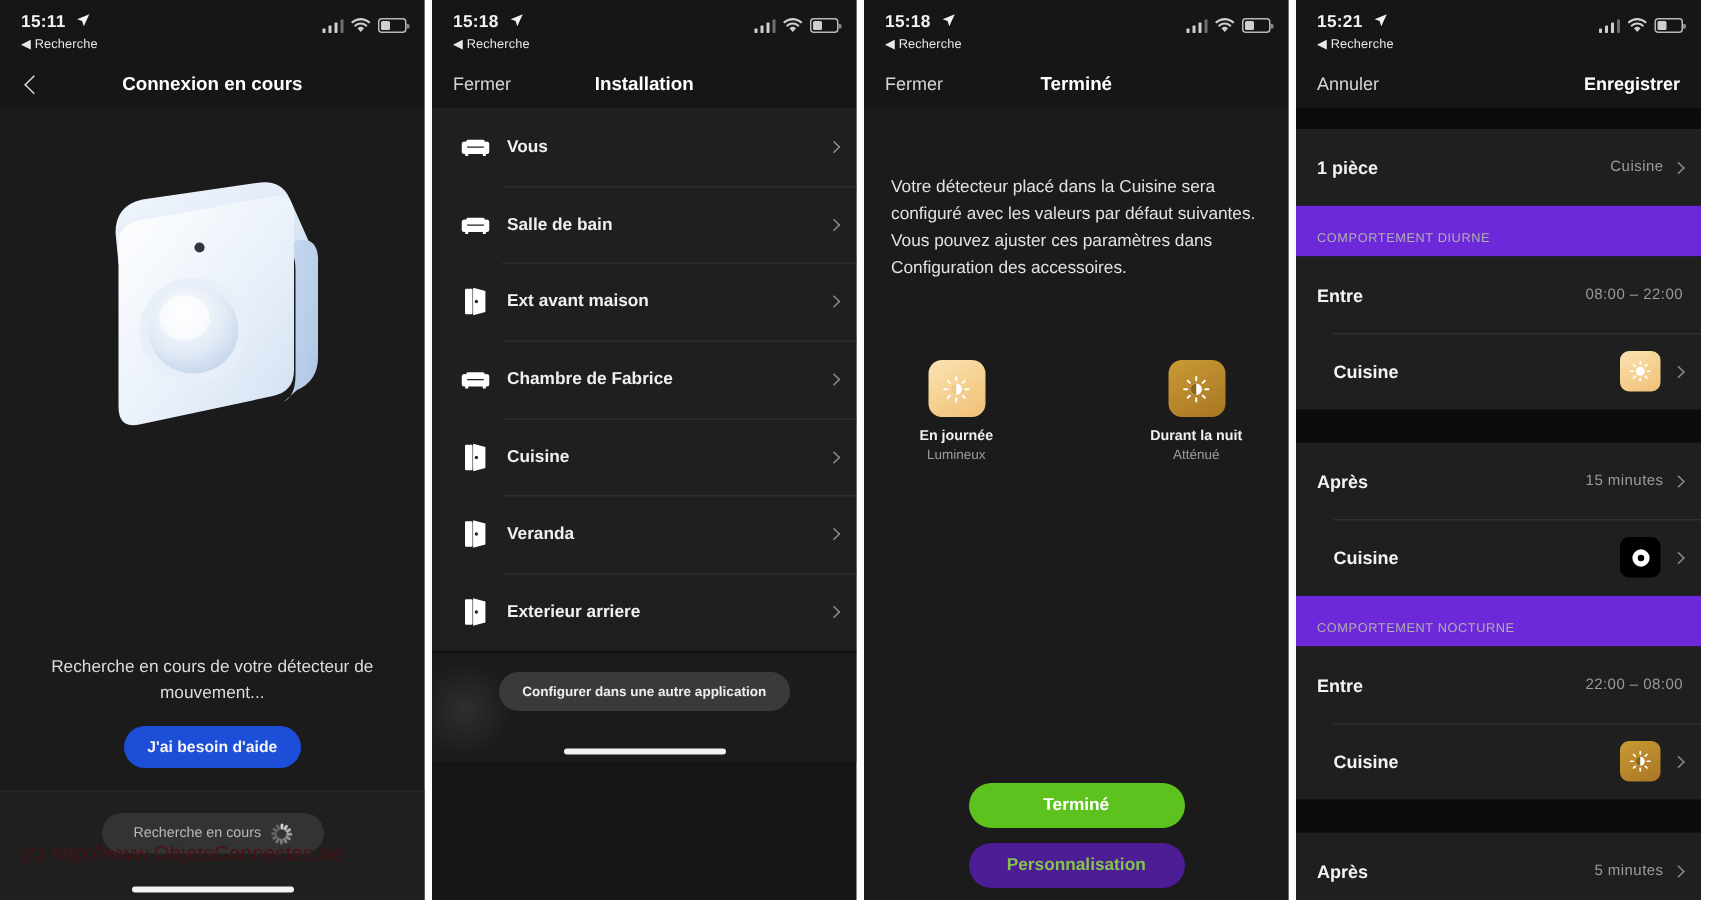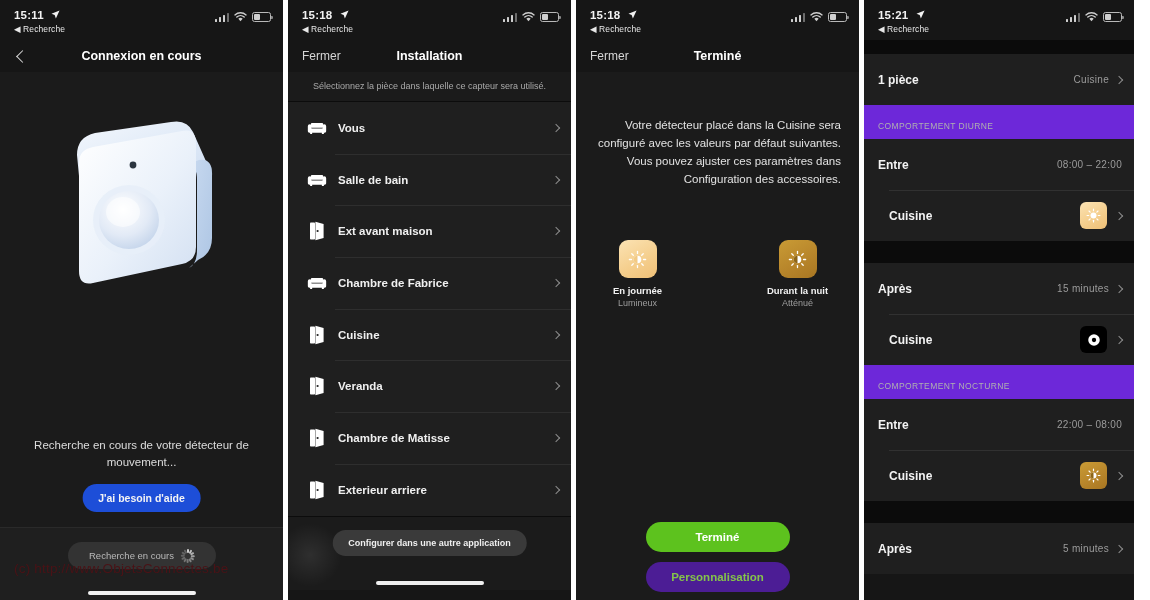--- a/index.html
+++ b/index.html
@@ -229,21 +229,21 @@
   }
 
   
   .p3-body {
     position: relative;
     height: 528px;
     background: #1b1b1b;
   }
   .p3-desc {
     position: absolute; left: 18px; right: 18px; top: 44px;
-    text-align: right;
+    text-align: left;
     font-size: 11.5px; line-height: 18px; color: #e2e2e2;
   }
   .mode-row {
     position: absolute; left: 0; right: 0; top: 168px;
     display: flex; justify-content: center; gap: 68px;
   }
   .mode { text-align: center; width: 92px; }
   .mode-tile {
     width: 38px; height: 38px; border-radius: 9px;
     margin: 0 auto 7px auto;
@@ -444,21 +444,20 @@
             <i style="width:38%"></i>
           </span>
       </div>
     </div>
 
     <div class="navbar">
       <div class="nav-left-btn">Fermer</div>
       <div class="nav-title">Installation</div>
     </div>
 
-    <div class="subtitle-bar">Sélectionnez la pièce dans laquelle ce capteur sera utilisé.</div>
 
     <div class="room-list">
       <div class="room-row">
         <span class="room-icon">
           <svg width="22" height="15" viewBox="0 0 24 16">
               <path d="M2 6.5 a2 2 0 0 1 4 0 V9 h12 V6.5 a2 2 0 0 1 4 0 V12 a1.6 1.6 0 0 1 -1.6 1.6 h-0.9 V15 h-2.2 v-1.4 H6.7 V15 H4.5 v-1.4 H3.6 A1.6 1.6 0 0 1 2 12 Z" fill="#ffffff"></path>
               <rect x="5.2" y="3.2" width="13.6" height="5" rx="1.4" fill="#ffffff"></rect>
             </svg>
         </span>
         <span class="room-label">Vous</span>
@@ -508,31 +507,20 @@
       </div>
       <div class="room-row">
         <span class="room-icon">
           <svg width="16" height="20" viewBox="0 0 16 20">
               <rect x="1" y="1.5" width="5" height="17" rx="0.8" fill="#ffffff"></rect>
               <path d="M6.4 0.8 L14.6 3 v14 L6.4 19.2 Z" fill="#ffffff"></path>
               <circle cx="8.6" cy="10" r="1.1" fill="#1f1f1f"></circle>
             </svg>
         </span>
         <span class="room-label">Veranda</span>
-        <span class="chev"></span>
-      </div>
-      <div class="room-row">
-        <span class="room-icon">
-          <svg width="16" height="20" viewBox="0 0 16 20">
-              <rect x="1" y="1.5" width="5" height="17" rx="0.8" fill="#ffffff"></rect>
-              <path d="M6.4 0.8 L14.6 3 v14 L6.4 19.2 Z" fill="#ffffff"></path>
-              <circle cx="8.6" cy="10" r="1.1" fill="#1f1f1f"></circle>
-            </svg>
-        </span>
-        <span class="room-label">Chambre de Matisse</span>
         <span class="chev"></span>
       </div>
       <div class="room-row">
         <span class="room-icon">
           <svg width="16" height="20" viewBox="0 0 16 20">
               <rect x="1" y="1.5" width="5" height="17" rx="0.8" fill="#ffffff"></rect>
               <path d="M6.4 0.8 L14.6 3 v14 L6.4 19.2 Z" fill="#ffffff"></path>
               <circle cx="8.6" cy="10" r="1.1" fill="#1f1f1f"></circle>
             </svg>
         </span>
@@ -665,20 +653,24 @@
               <path d="M2.9 5.6 a6 6 0 0 1 8.2 0" stroke="#cfcfcf" stroke-width="1.5" fill="none" stroke-linecap="round"></path>
               <path d="M0.9 3.2 a9 9 0 0 1 12.2 0" stroke="#cfcfcf" stroke-width="1.5" fill="none" stroke-linecap="round"></path>
             </svg>
         </span>
         <span class="batt">
             <i style="width:38%"></i>
           </span>
       </div>
     </div>
 
+    <div class="navbar">
+      <div class="nav-left-btn">Annuler</div>
+      <div class="nav-right-btn">Enregistrer</div>
+    </div>
 
     <div class="p4-body">
       <div class="p4-gap"></div>
       <div class="p4-row">
         <span class="p4-key">1 pièce</span>
         <span class="p4-val">Cuisine</span>
         <span class="p4-chev"></span>
       </div>
 
       <div class="p4-section">COMPORTEMENT DIURNE</div>

